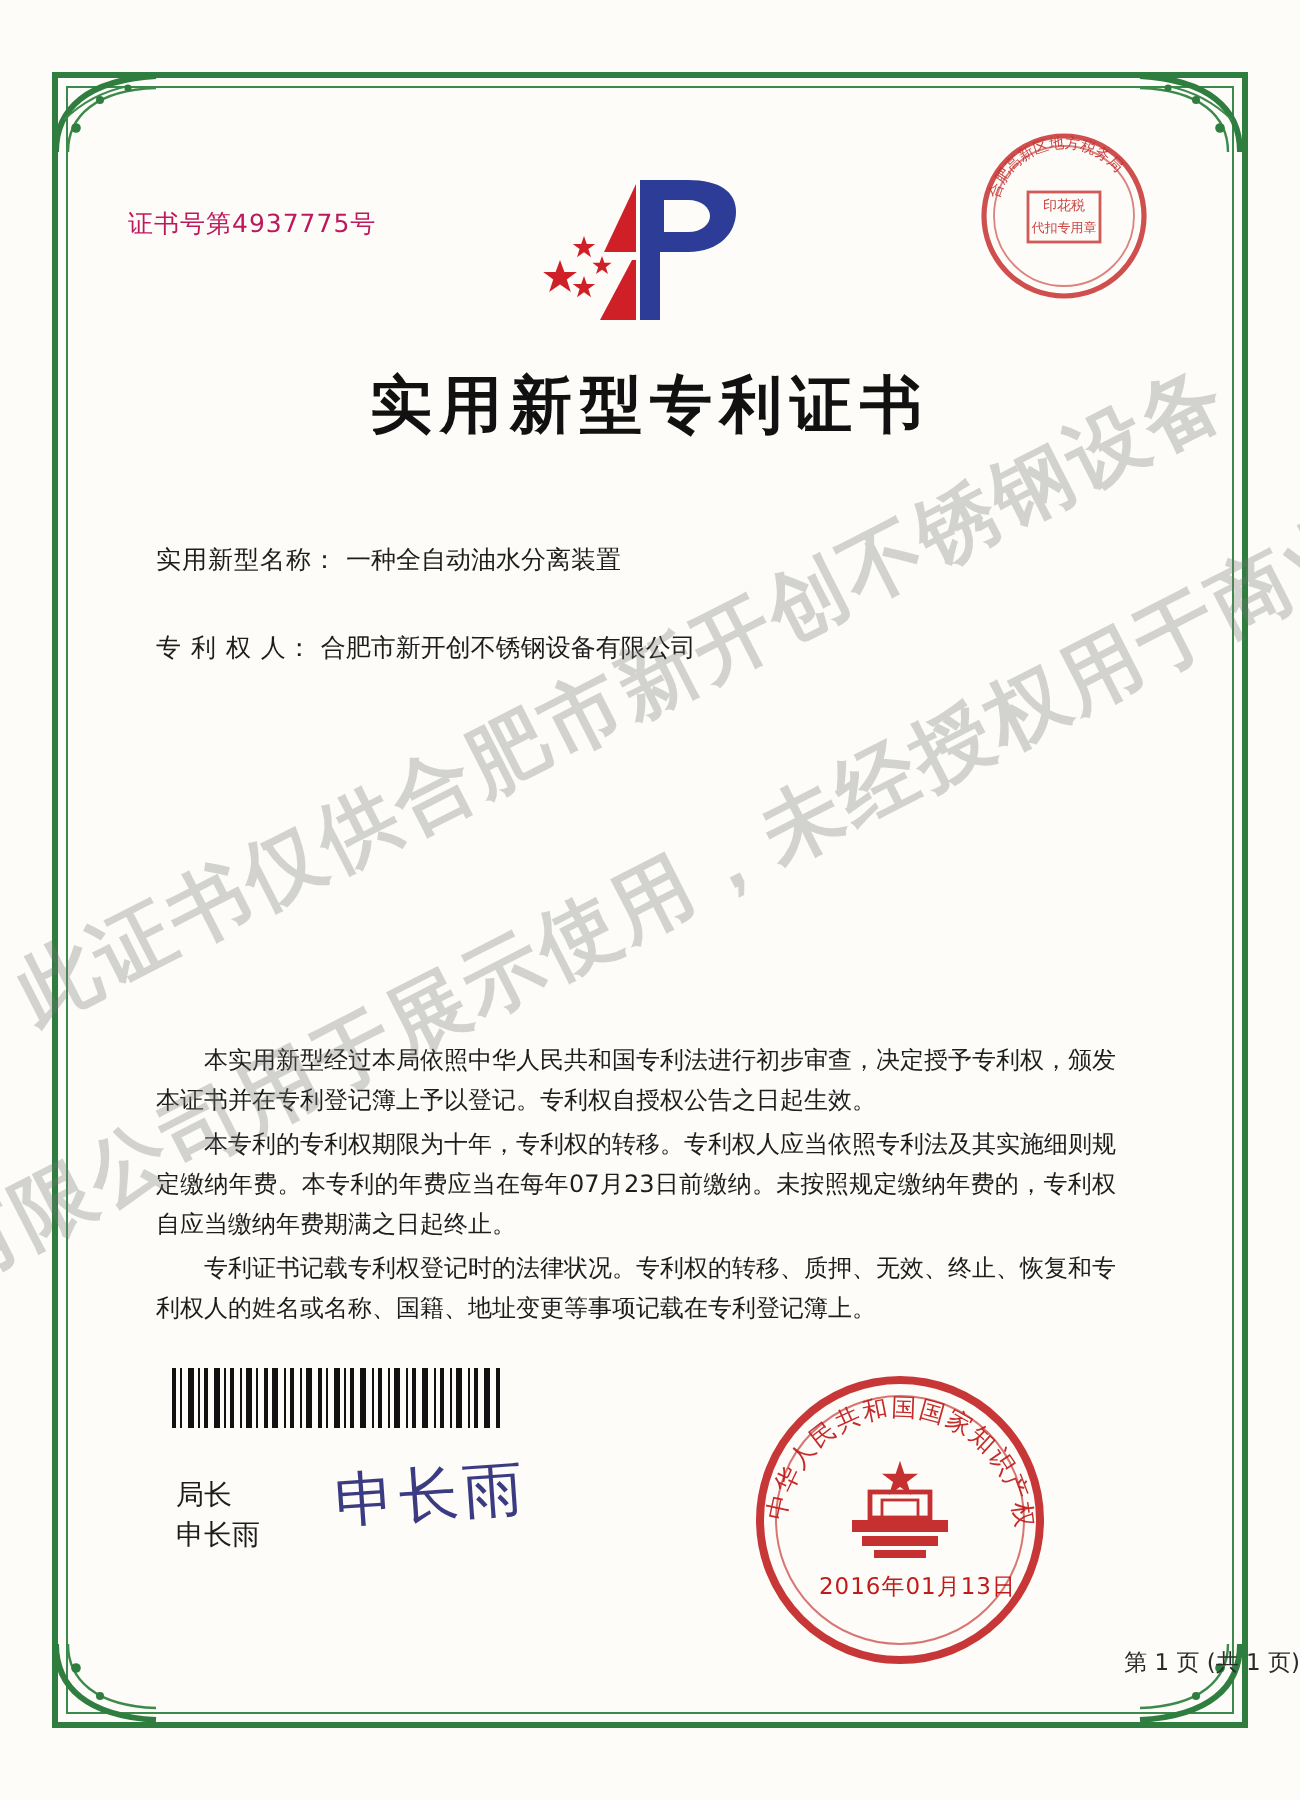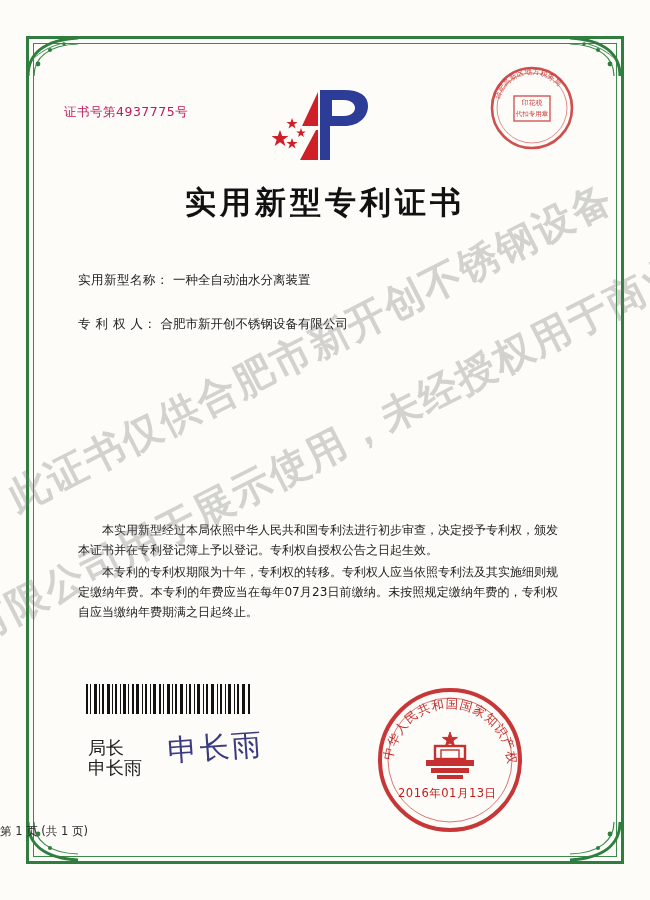--- a/index.html
+++ b/index.html
@@ -137,21 +137,21 @@
     width: 168px;
     height: 34px;
   }
   .barcode svg { display:block; }
 
   
   .director {
     position: absolute;
     left: 88px;
     top: 738px;
-    font-size: 18px;
+    font-size: 14px;
     line-height: 20px;
     color: #1d1d1d;
   }
   .signature {
     position: absolute;
     left: 168px;
     top: 726px;
     width: 140px;
     height: 58px;
     font-family: "DejaVu Serif", "Liberation Serif", serif;
@@ -168,32 +168,32 @@
     left: 374px;
     top: 684px;
     width: 152px;
     height: 152px;
   }
   .seal-date {
     position: absolute;
     left: 398px;
     top: 786px;
     width: 110px;
-    text-align: left;
+    text-align: right;
     font-size: 11.5px;
     color: #c01b1b;
     letter-spacing: .5px;
   }
 
   .footer {
     position: absolute;
     left: 0;
     right: 0;
     top: 824px;
-    text-align: left;
+    text-align: right;
     font-size: 11.5px;
     color: #2a2a2a;
   }
 
   
   .watermark {
     position: absolute;
     left: -40px;
     top: 300px;
     width: 760px;
@@ -293,20 +293,21 @@
       <span class="flabel">实用新型名称：</span><span class="fvalue">一种全自动油水分离装置</span>
     </div>
     <div class="field">
       <span class="flabel">专 利 权 人：</span><span class="fvalue">合肥市新开创不锈钢设备有限公司</span>
     </div>
   </div>
 
   <div class="body-text">
     <p>本实用新型经过本局依照中华人民共和国专利法进行初步审查，决定授予专利权，颁发本证书并在专利登记簿上予以登记。专利权自授权公告之日起生效。</p>
     <p>本专利的专利权期限为十年，专利权的转移。专利权人应当依照专利法及其实施细则规定缴纳年费。本专利的年费应当在每年07月23日前缴纳。未按照规定缴纳年费的，专利权自应当缴纳年费期满之日起终止。</p>
+    <p>专利证书记载专利权登记时的法律状况。专利权的转移、质押、无效、终止、恢复和专利权人的姓名或名称、国籍、地址变更等事项记载在专利登记簿上。</p>
   </div>
 
   <div class="barcode">
     <svg width="168" height="34" viewBox="0 0 168 34">
       <g fill="#111">
         <rect x="0" y="0" width="2" height="30"></rect>
           <rect x="4" y="0" width="1" height="30"></rect>
         <rect x="8" y="0" width="3" height="30"></rect>
           <rect x="13" y="0" width="1" height="30"></rect>
         <rect x="16" y="0" width="2" height="30"></rect>

